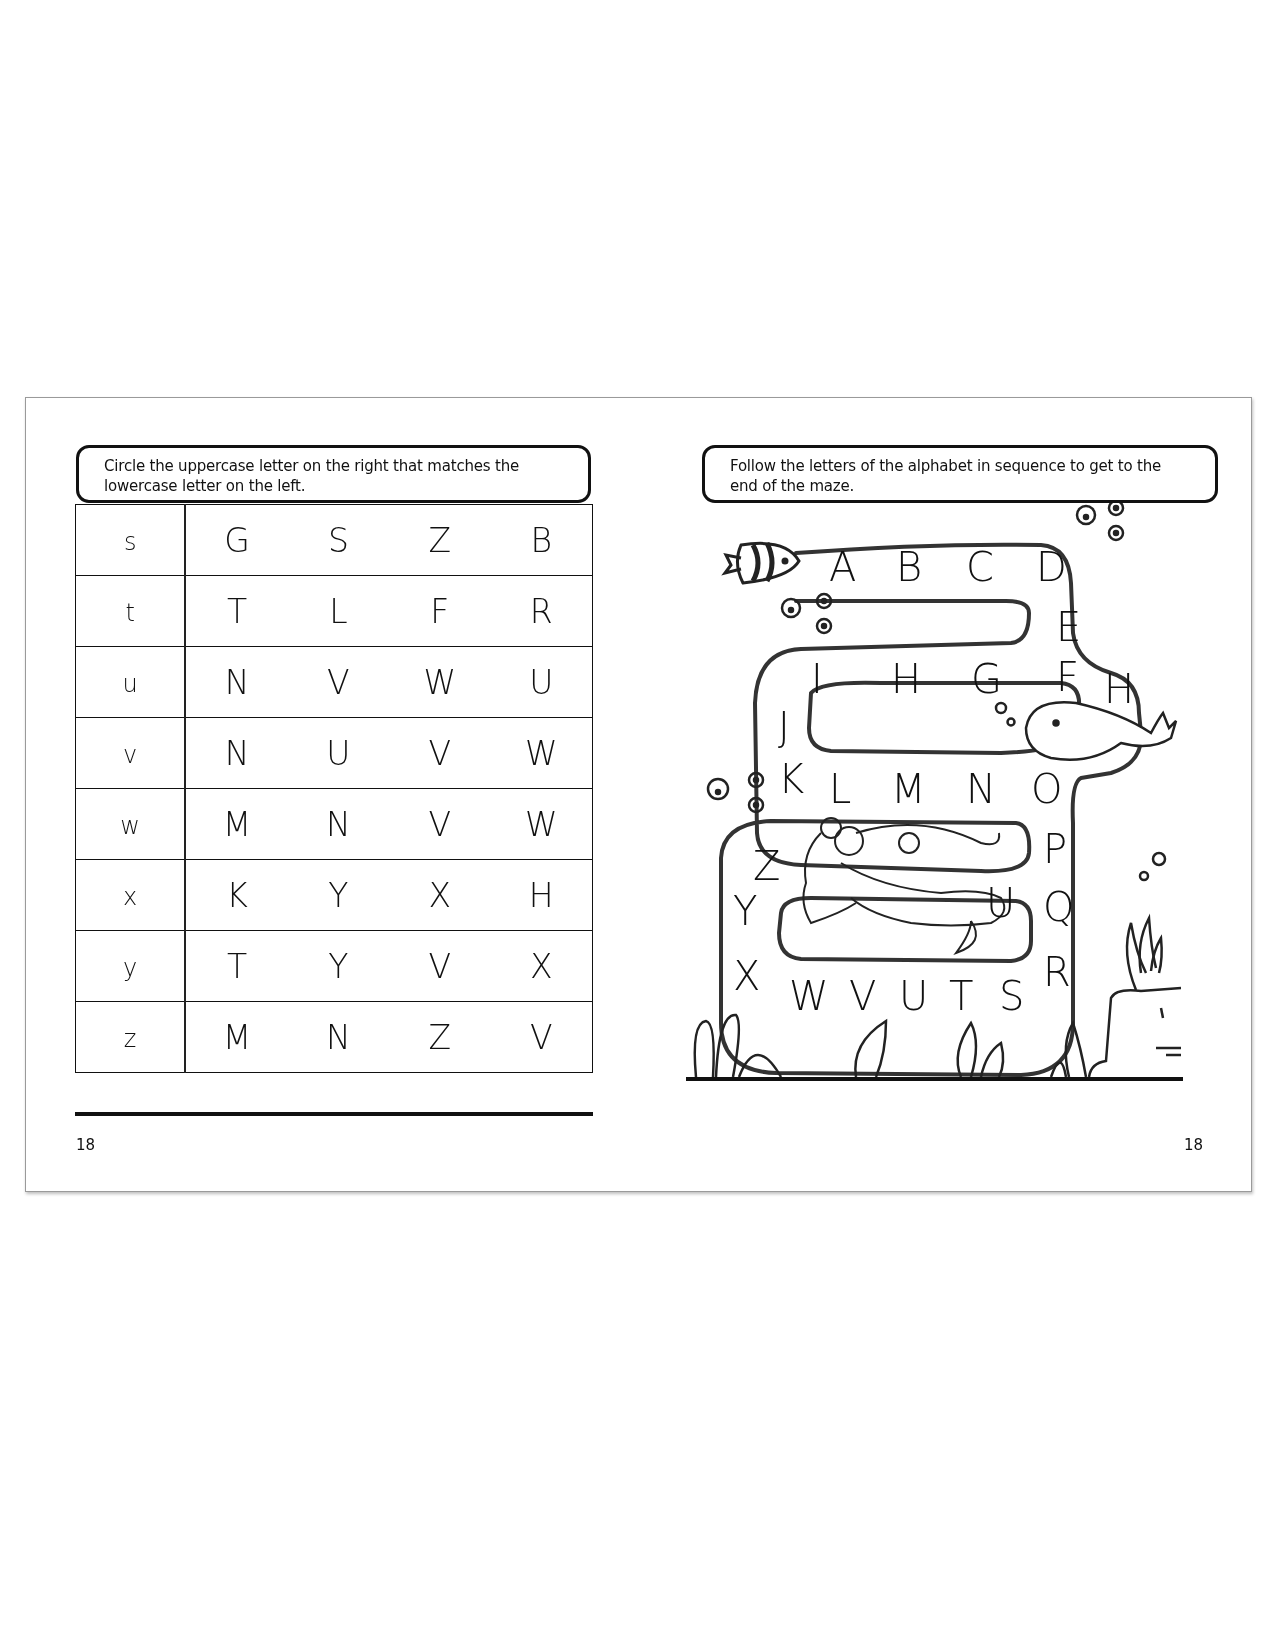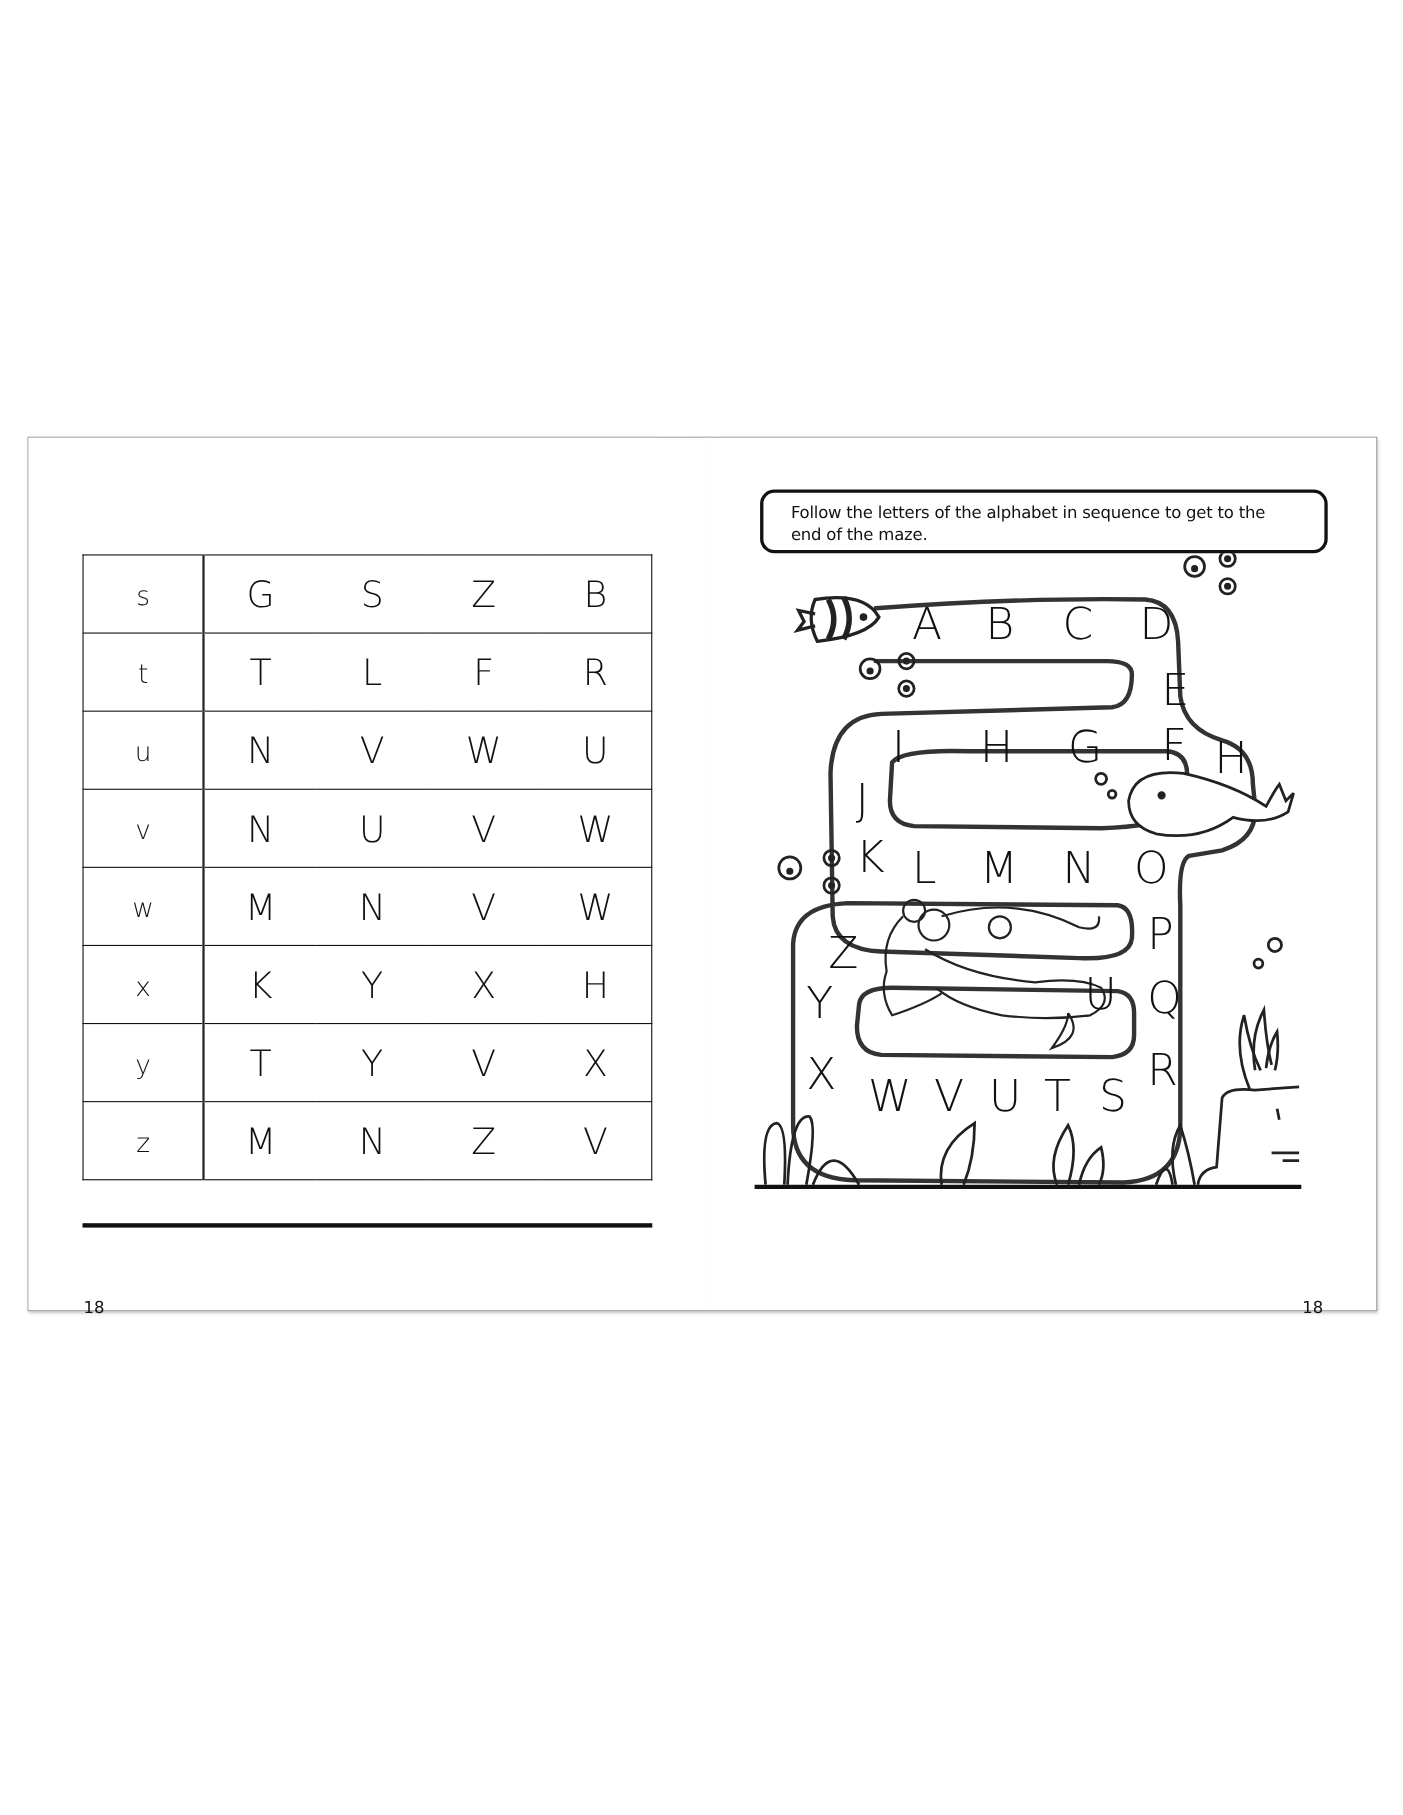--- a/index.html
+++ b/index.html
@@ -11,47 +11,51 @@
     .page { position: absolute; top: 0; height: 793px; background: #fff; }
     .page.left { left: 0; width: 615px; }
     .page.right { left: 615px; width: 610px; }
     .gutter { position: absolute; left: 560px; top: 0; width: 80px; height: 793px;
               background: linear-gradient(to right, rgba(255,255,255,0) 0%, rgba(0,0,0,0.05) 60%, rgba(0,0,0,0.06) 68%, rgba(0,0,0,0.02) 76%, rgba(255,255,255,0) 100%); pointer-events: none; }
     .gutter-line { position: absolute; left: 614px; top: 0; width: 2px; height: 793px; background: #d6d6d6; }
 
     .instruction { position: absolute; border: 3px solid #111; border-radius: 13px; box-sizing: border-box;
                    font-size: 15px; line-height: 20px; padding: 8px 0 0 25px; letter-spacing: -0.2px; }
     .left .instruction { left: 50px; top: 47px; width: 515px; height: 58px; }
-    .right .instruction { left: 50px; top: 47px; width: 516px; height: 58px; padding-left: 25px; }
+    .right .instruction { left: 61px; top: 47px; width: 516px; height: 58px; padding-left: 25px; }
 
     table.match { position: absolute; left: 49px; top: 106px; width: 518px; border-collapse: collapse; }
     table.match td { border: 1.5px solid #111; height: 66px; text-align: center; font-size: 33px;
                      font-family: "DejaVu Sans", sans-serif; font-weight: 300; padding: 0; }
     table.match td.lower { width: 109px; border-right: 2.5px solid #222; font-size: 24px; padding-top: 4px; }
     table.match td.upper { border-left: none; border-right: none; width: 102px; }
     table.match td.upper.last { border-right: 1.5px solid #111; }
 
     .footer-rule { position: absolute; height: 4px; background: #111; }
     .left .footer-rule { left: 49px; top: 714px; width: 518px; }
-    .page-num { position: absolute; top: 738px; font-size: 15px; margin-top: 44px; }
+    .page-num { position: absolute; top: 738px; font-size: 15px; }
     .left .page-num { left: 50px; }
     .right .page-num { right: 48px; }
 
     .maze { position: absolute; left: 40px; top: 105px; width: 530px; height: 620px; }
     .maze svg { width: 530px; height: 620px; }
     .maze-letter { font-family: "DejaVu Sans", sans-serif; font-size: 40px; fill: #111; font-weight: 300; }
   </style>
 </head>
 <body>
 
 <div class="spread">
   <div class="gutter"></div>
   <div class="gutter-line"></div>
 
   <div class="page left">
+    <div class="instruction">
+      <div>Circle the uppercase letter on the right that matches the</div>
+      <div>lowercase letter on the left.</div>
+    </div>
 
     <table class="match">
       <tbody>
         <tr>
           <td class="lower">s</td>
           <td class="upper">G</td>
           <td class="upper">S</td>
           <td class="upper">Z</td>
           <td class="upper last">B</td>
         </tr>

